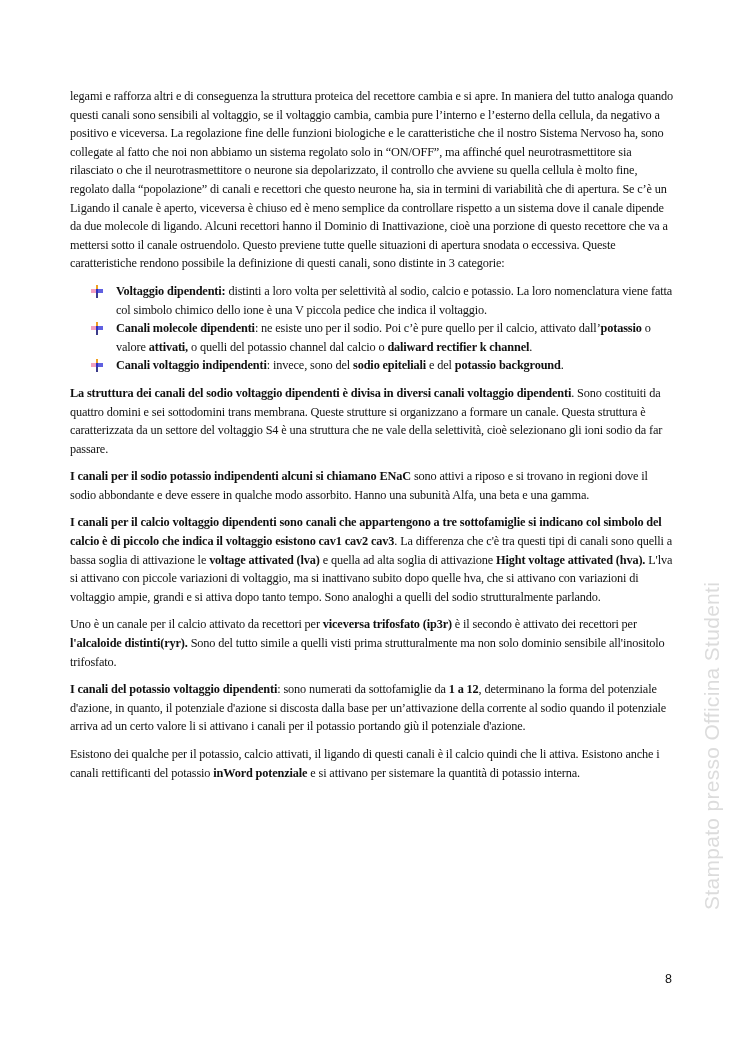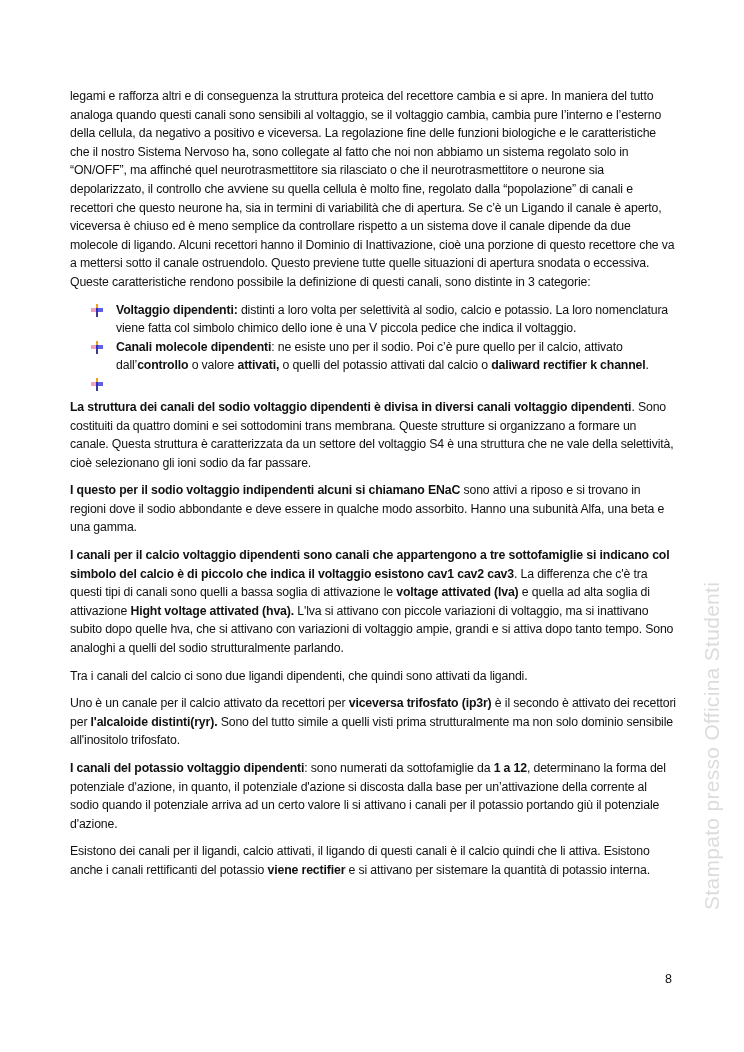--- a/index.html
+++ b/index.html
@@ -16,28 +16,29 @@
       color: #111111;
     }
     .page {
       position: absolute;
       left: 70px;
       top: 87px;
       width: 606px;
       font-size: 12.3px;
       line-height: 18.6px;
       letter-spacing: -0.15px;
+      font-family: Liberation Serif, serif;
     }
     .page p {
       margin: 0 0 9px 0;
     }
     .page b { font-weight: bold; }
     .bullets {
       list-style: none;
-      margin: 0 0 23px 0;
+      margin: 0 0 9px 0;
       padding: 0 0 0 46px;
     }
     .bullets li {
       position: relative;
       margin: 0;
     }
     .bullet-icon {
       position: absolute;
       left: -26px;
       top: 3px;
@@ -83,37 +84,37 @@
       <span><b>Voltaggio dipendenti:</b><span> distinti a loro volta per selettività al sodio, calcio e potassio. La loro nomenclatura viene fatta col simbolo chimico dello ione è una V piccola pedice che indica il voltaggio.</span></span>
     </li>
     <li>
       <svg class="bullet-icon" viewBox="0 0 14 13">
         <rect x="6" y="0" width="2" height="4" fill="#f0a020"></rect>
         <rect x="1" y="4" width="5" height="4" fill="#f2a0c0"></rect>
         <rect x="8" y="4" width="5" height="4" fill="#6060e0"></rect>
         <rect x="6" y="4" width="2" height="4" fill="#3030c0"></rect>
         <rect x="6" y="8" width="2" height="5" fill="#3b3b8a"></rect>
       </svg>
-      <span><b>Canali molecole dipendenti</b><span>: ne esiste uno per il sodio. Poi c’è pure quello per il calcio, attivato dall’</span><b>controllo</b><span> o valore </span><b>attivati,</b><span> o quelli del potassio attivati dal calcio o </span><b>daliward rectifier k channel</b><span>.</span></span>
+      <span><b>Canali molecole dipendenti</b><span>: ne esiste uno per il sodio. Poi c’è pure quello per il calcio, attivato dall’</span><b>potassio</b><span> o valore </span><b>attivati,</b><span> o quelli del potassio channel dal calcio o </span><b>daliward rectifier k channel</b><span>.</span></span>
     </li>
     <li>
       <svg class="bullet-icon" viewBox="0 0 14 13">
         <rect x="6" y="0" width="2" height="4" fill="#f0a020"></rect>
         <rect x="1" y="4" width="5" height="4" fill="#f2a0c0"></rect>
         <rect x="8" y="4" width="5" height="4" fill="#6060e0"></rect>
         <rect x="6" y="4" width="2" height="4" fill="#3030c0"></rect>
         <rect x="6" y="8" width="2" height="5" fill="#3b3b8a"></rect>
       </svg>
+      <span><b>Canali voltaggio indipendenti</b><span>: invece, sono del </span><b>sodio epiteliali</b><span> e del </span><b>potassio background</b><span>.</span></span>
     </li>
   </ul>
 
   <p><b>La struttura dei canali del sodio voltaggio dipendenti è divisa in diversi canali voltaggio dipendenti</b><span>. Sono costituiti da quattro domini e sei sottodomini trans membrana. Queste strutture si organizzano a formare un canale. Questa struttura è caratterizzata da un settore del voltaggio S4 è una struttura che ne vale della selettività, cioè selezionano gli ioni sodio da far passare.</span></p>
-  <p><b> I questo per il sodio voltaggio indipendenti alcuni si chiamano ENaC</b><span> sono attivi a riposo e si trovano in regioni dove il sodio abbondante e deve essere in qualche modo assorbito. Hanno una subunità Alfa, una beta e una gamma.</span></p>
+  <p><b> I canali per il sodio potassio indipendenti alcuni si chiamano ENaC</b><span> sono attivi a riposo e si trovano in regioni dove il sodio abbondante e deve essere in qualche modo assorbito. Hanno una subunità Alfa, una beta e una gamma.</span></p>
   <p><b>I canali per il calcio voltaggio dipendenti sono canali che appartengono a tre sottofamiglie si indicano col simbolo del calcio è di piccolo che indica il voltaggio esistono cav1 cav2 cav3</b><span>. La differenza che c'è tra questi tipi di canali sono quelli a bassa soglia di attivazione le </span><b>voltage attivated (lva)</b><span> e quella ad alta soglia di attivazione </span><b>Hight voltage attivated (hva).</b><span> L'lva si attivano con piccole variazioni di voltaggio, ma si inattivano subito dopo quelle hva, che si attivano con variazioni di voltaggio ampie, grandi e si attiva dopo tanto tempo. Sono analoghi a quelli del sodio strutturalmente parlando.</span></p>
-  <p><span>Tra i canali del calcio ci sono due ligandi dipendenti, che quindi sono attivati da ligandi.</span></p>
   <p><span>Uno è un canale per il calcio attivato da recettori per </span><b>viceversa trifosfato (ip3r)</b><span> è il secondo è attivato dei recettori per </span><b>l'alcaloide distinti(ryr).</b><span> Sono del tutto simile a quelli visti prima strutturalmente ma non solo dominio sensibile all'inositolo trifosfato.</span></p>
   <p><b>I canali del potassio voltaggio dipendenti</b><span>: sono numerati da sottofamiglie da </span><b>1 a 12</b><span>, determinano la forma del potenziale d'azione, in quanto, il potenziale d'azione si discosta dalla base per un’attivazione della corrente al sodio quando il potenziale arriva ad un certo valore li si attivano i canali per il potassio portando giù il potenziale d'azione.</span></p>
-  <p><span>Esistono dei canali per il ligandi, calcio attivati, il ligando di questi canali è il calcio quindi che li attiva. Esistono anche i canali rettificanti del potassio </span><b>viene rectifier</b><span> e si attivano per sistemare la quantità di potassio interna.</span></p>
+  <p><span>Esistono dei qualche per il potassio, calcio attivati, il ligando di questi canali è il calcio quindi che li attiva. Esistono anche i canali rettificanti del potassio </span><b>inWord potenziale</b><span> e si attivano per sistemare la quantità di potassio interna.</span></p>
 </div>
 
 <div class="watermark">Stampato presso Officina Studenti</div>
 
 <div class="page-number">8</div>
 
 </body></html>

